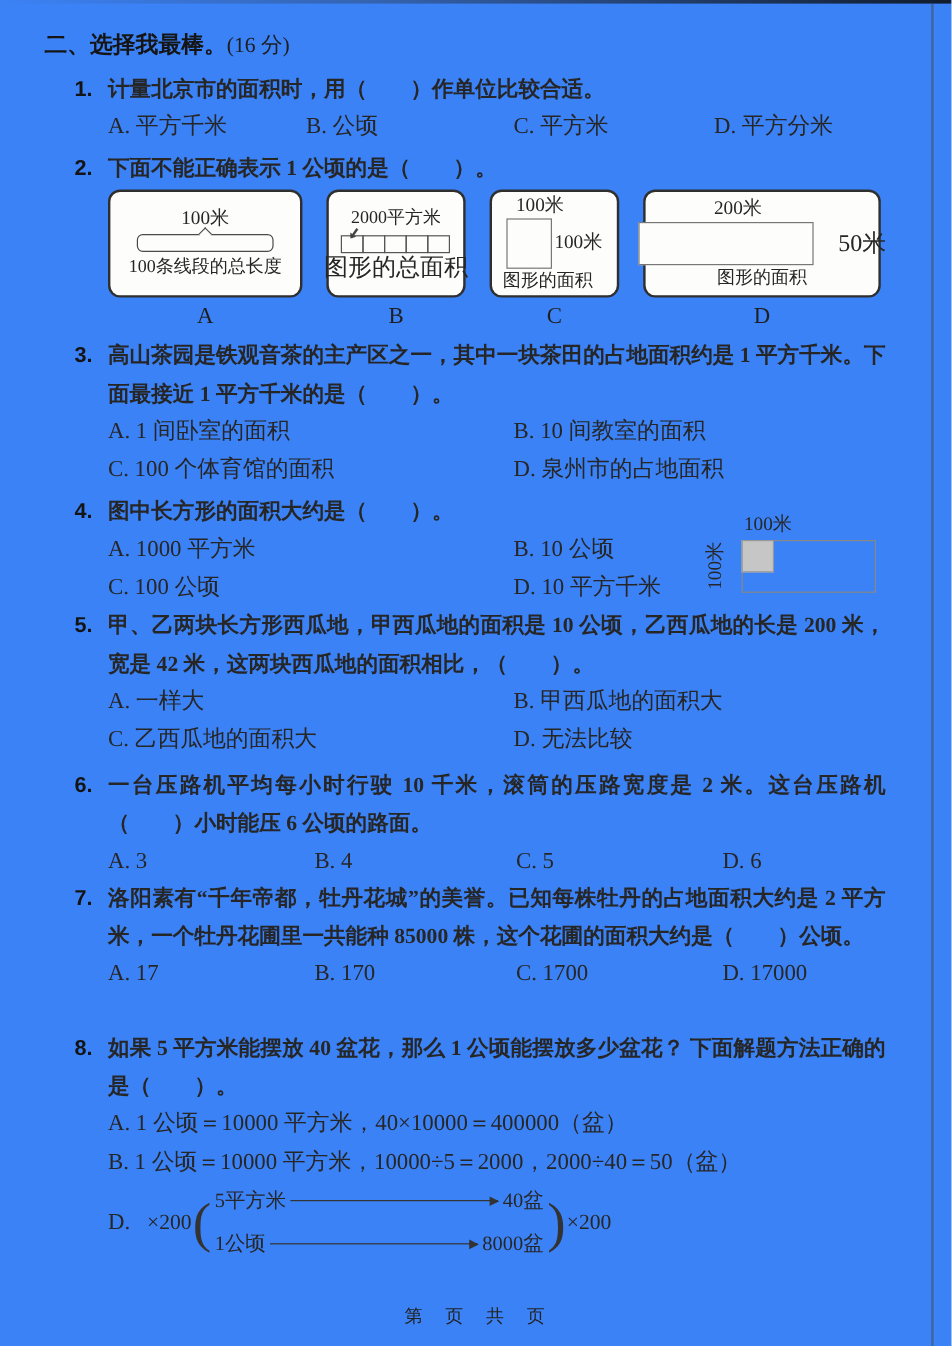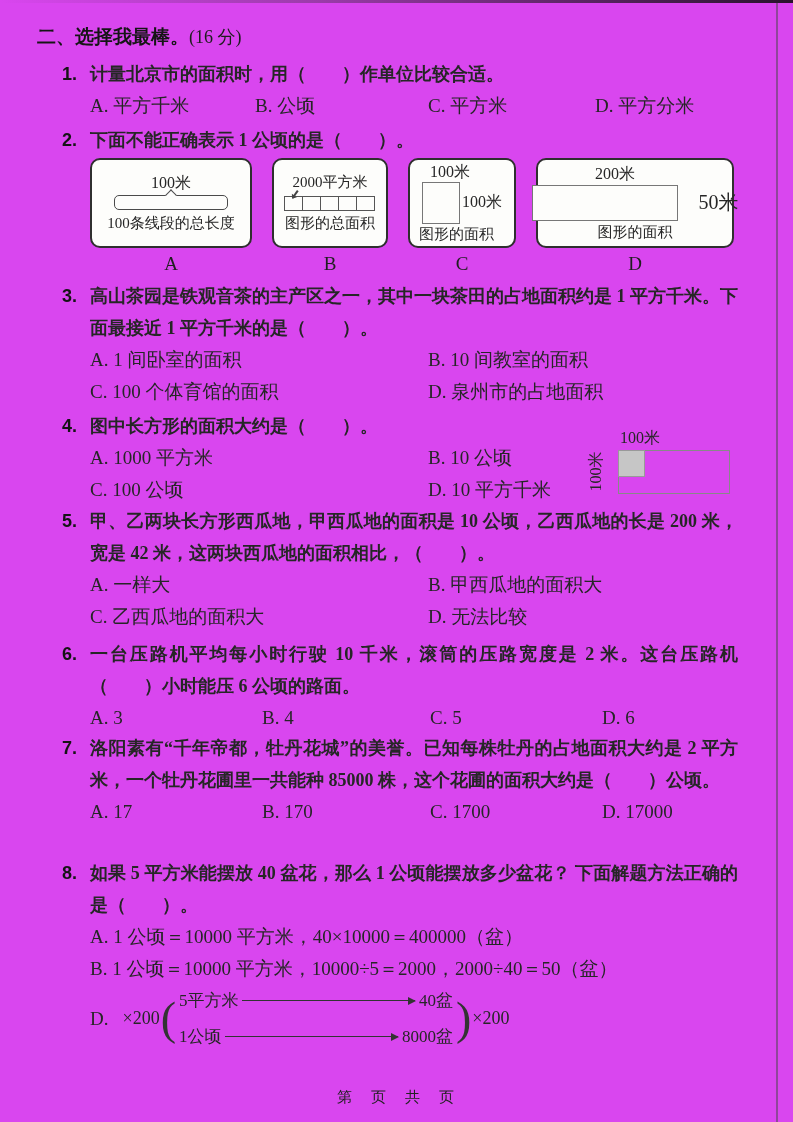--- a/index.html
+++ b/index.html
@@ -1,16 +1,16 @@
 <!DOCTYPE html>
 <html><head>
 <meta charset="utf-8">
 <style>
   html,body{margin:0;padding:0;background:#ffffff;}
-  .page{position:relative;width:793px;height:1122px;background:#d946ef;overflow:hidden;
+  .page{position:relative;width:793px;height:1122px;background:#3b82f6;overflow:hidden;
         font-family:"Liberation Serif","DejaVu Serif",serif;color:#262626;}
   .scan-top{position:absolute;top:0;left:0;width:100%;height:3px;
         background:linear-gradient(to right,rgba(0,0,0,0) 0%,rgba(40,40,40,.35) 40%,rgba(10,10,10,.85) 100%);}
   .scan-right{position:absolute;top:3px;bottom:0;right:15px;width:2px;background:rgba(70,70,70,.5);}
 
   .section-header{position:absolute;left:37px;top:22px;font-size:19px;line-height:30px;white-space:nowrap;}
   .section-title{font-family:"Liberation Sans","DejaVu Sans",sans-serif;font-weight:bold;color:#151515;}
   .section-score{font-size:18px;color:#1d1d1d;}
 
   .q{position:absolute;left:62px;width:676px;}
@@ -38,21 +38,21 @@
   .figa-cap{font-size:15px;line-height:19px;white-space:nowrap;}
   .boxB{width:116px;}
   .figb-area{font-size:15px;line-height:19px;white-space:nowrap;}
   .strip{display:flex;margin:4px 0 3px;position:relative;}
   .cell{width:19px;height:15px;border:1px solid #555;box-sizing:border-box;margin-left:-1px;}
   .cell:first-child{margin-left:0;}
   .figb-arrow{position:absolute;left:13px;top:-6px;width:9px;height:1.5px;background:#444;
               transform:rotate(125deg);transform-origin:left center;}
   .figb-arrow::after{content:'';position:absolute;right:-1px;top:-2.5px;
               border-left:4px solid #444;border-top:3px solid transparent;border-bottom:3px solid transparent;}
-  .figb-cap{font-size:15px;line-height:19px;white-space:nowrap;}
+  .figb-cap{font-size:20px;line-height:19px;white-space:nowrap;}
   .boxC{width:108px;}
   .figc-top{font-size:16px;line-height:18px;margin-right:24px;}
   .figc-mid{display:flex;align-items:center;margin:1px 0;}
   .sq{width:38px;height:42px;border:1px solid #777;box-sizing:border-box;background:#fdfdfb;}
   .figc-side{font-size:16px;margin-left:2px;white-space:nowrap;}
   .figc-cap{font-size:15px;line-height:19px;align-self:flex-start;margin-left:9px;white-space:nowrap;}
   .boxD{width:198px;}
   .figd-top{font-size:16px;line-height:18px;margin-right:40px;}
   .figd-mid{display:flex;align-items:center;margin:2px 0;}
   .rect{width:146px;height:36px;border:1px solid #777;box-sizing:border-box;background:#fdfdfb;}

